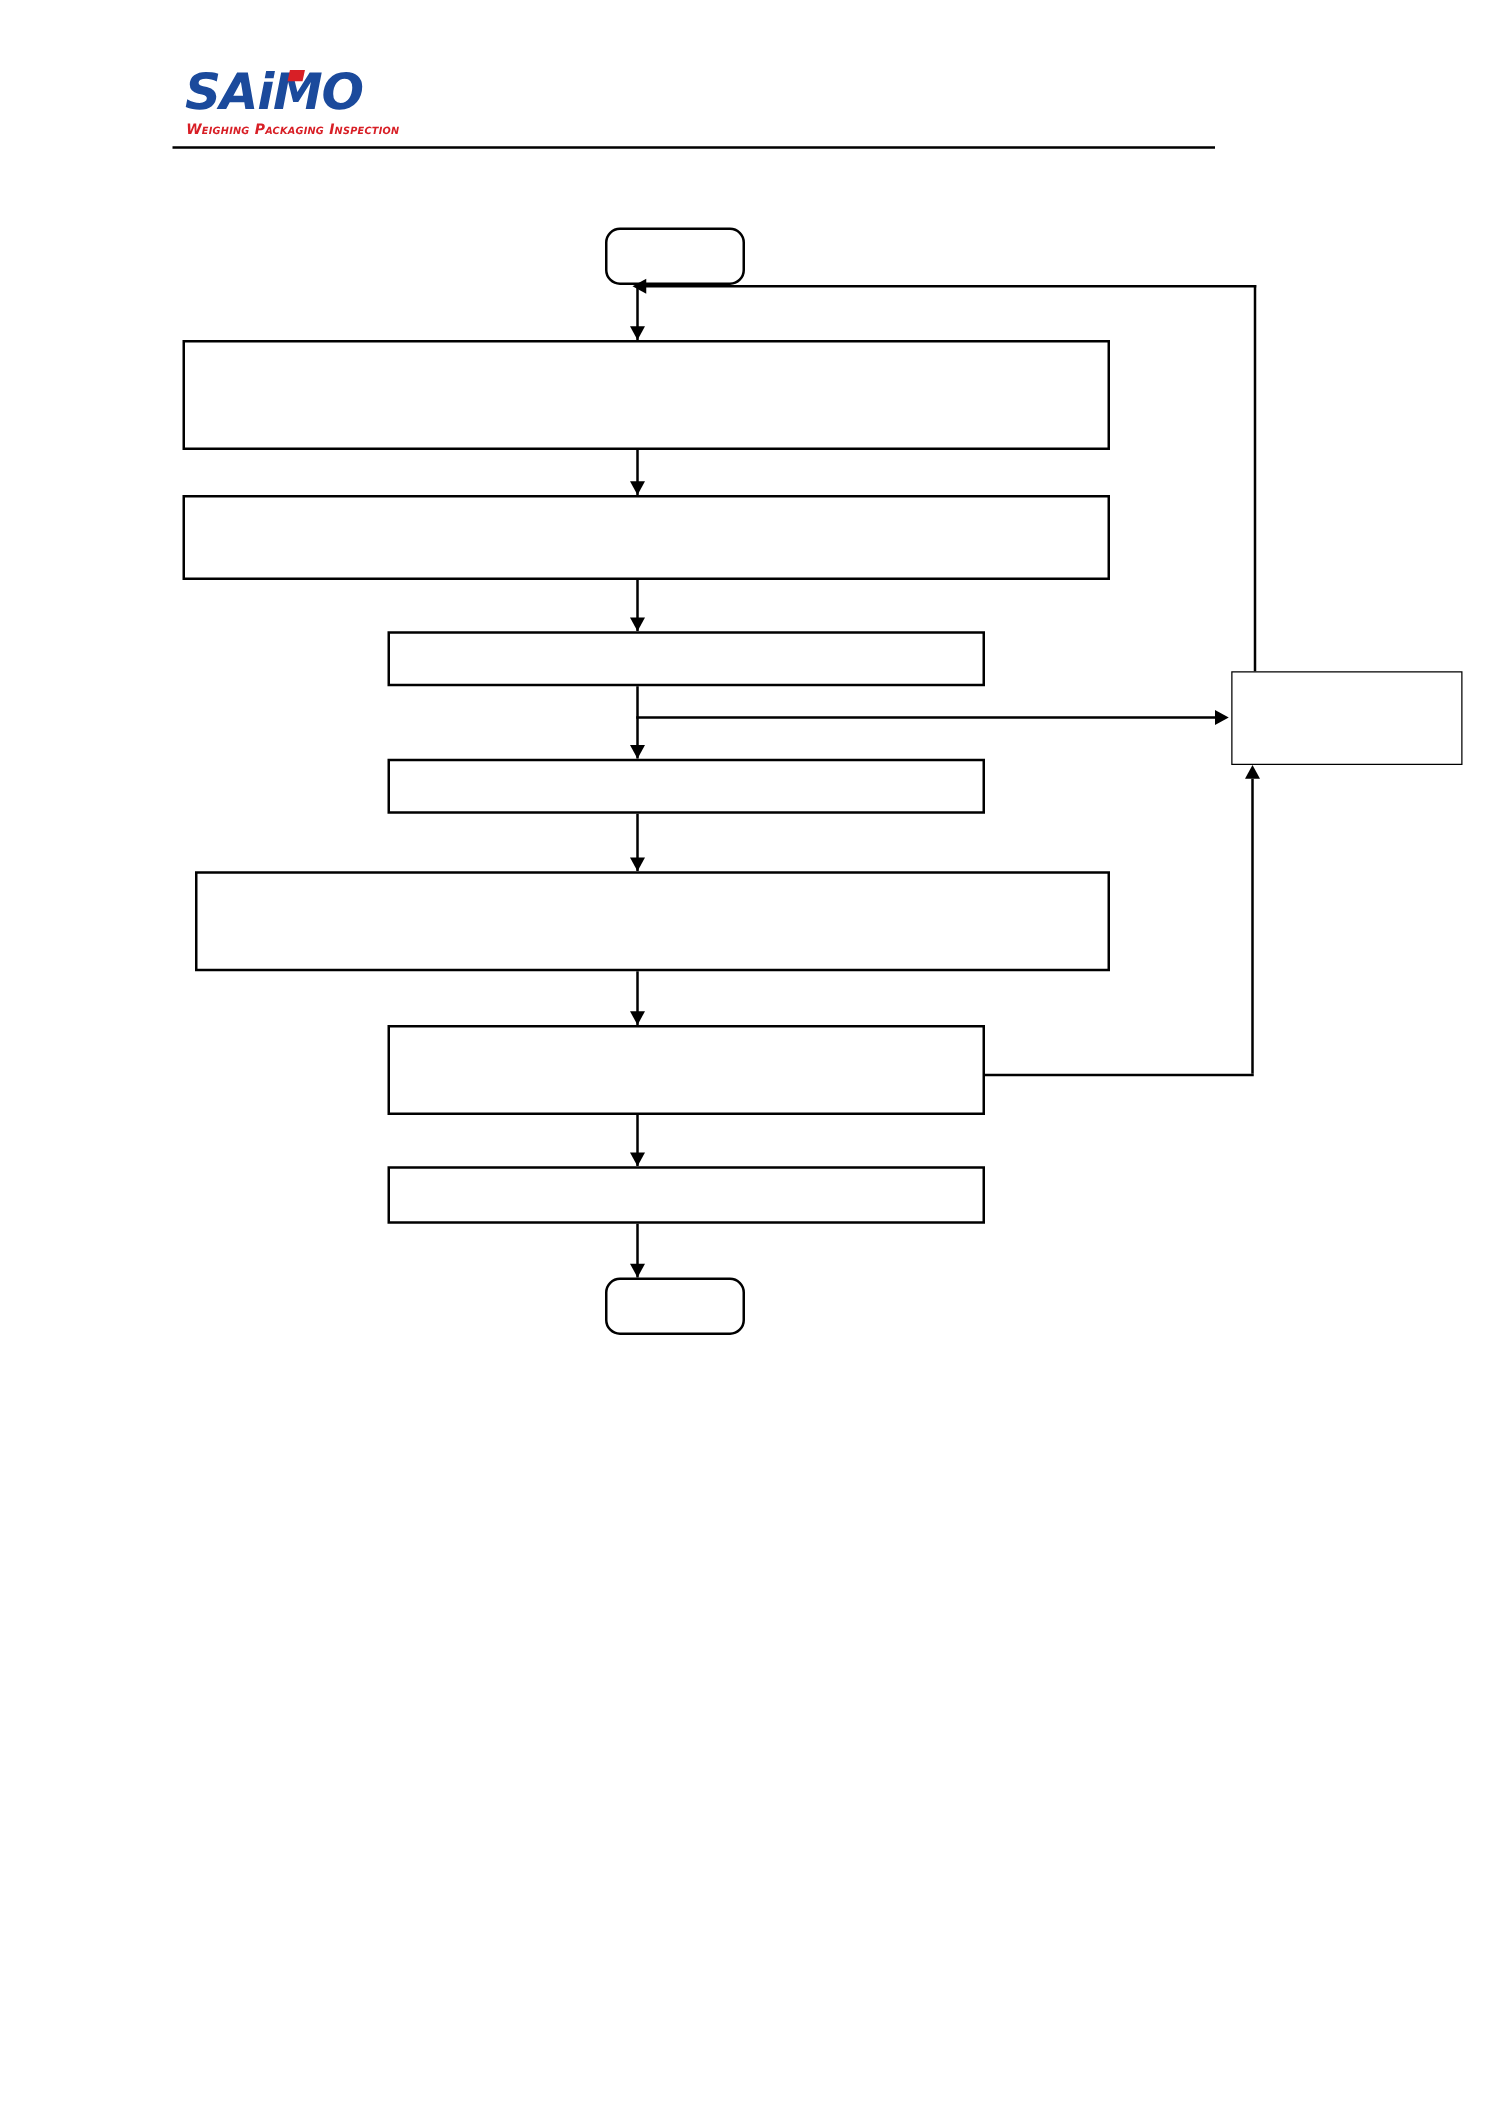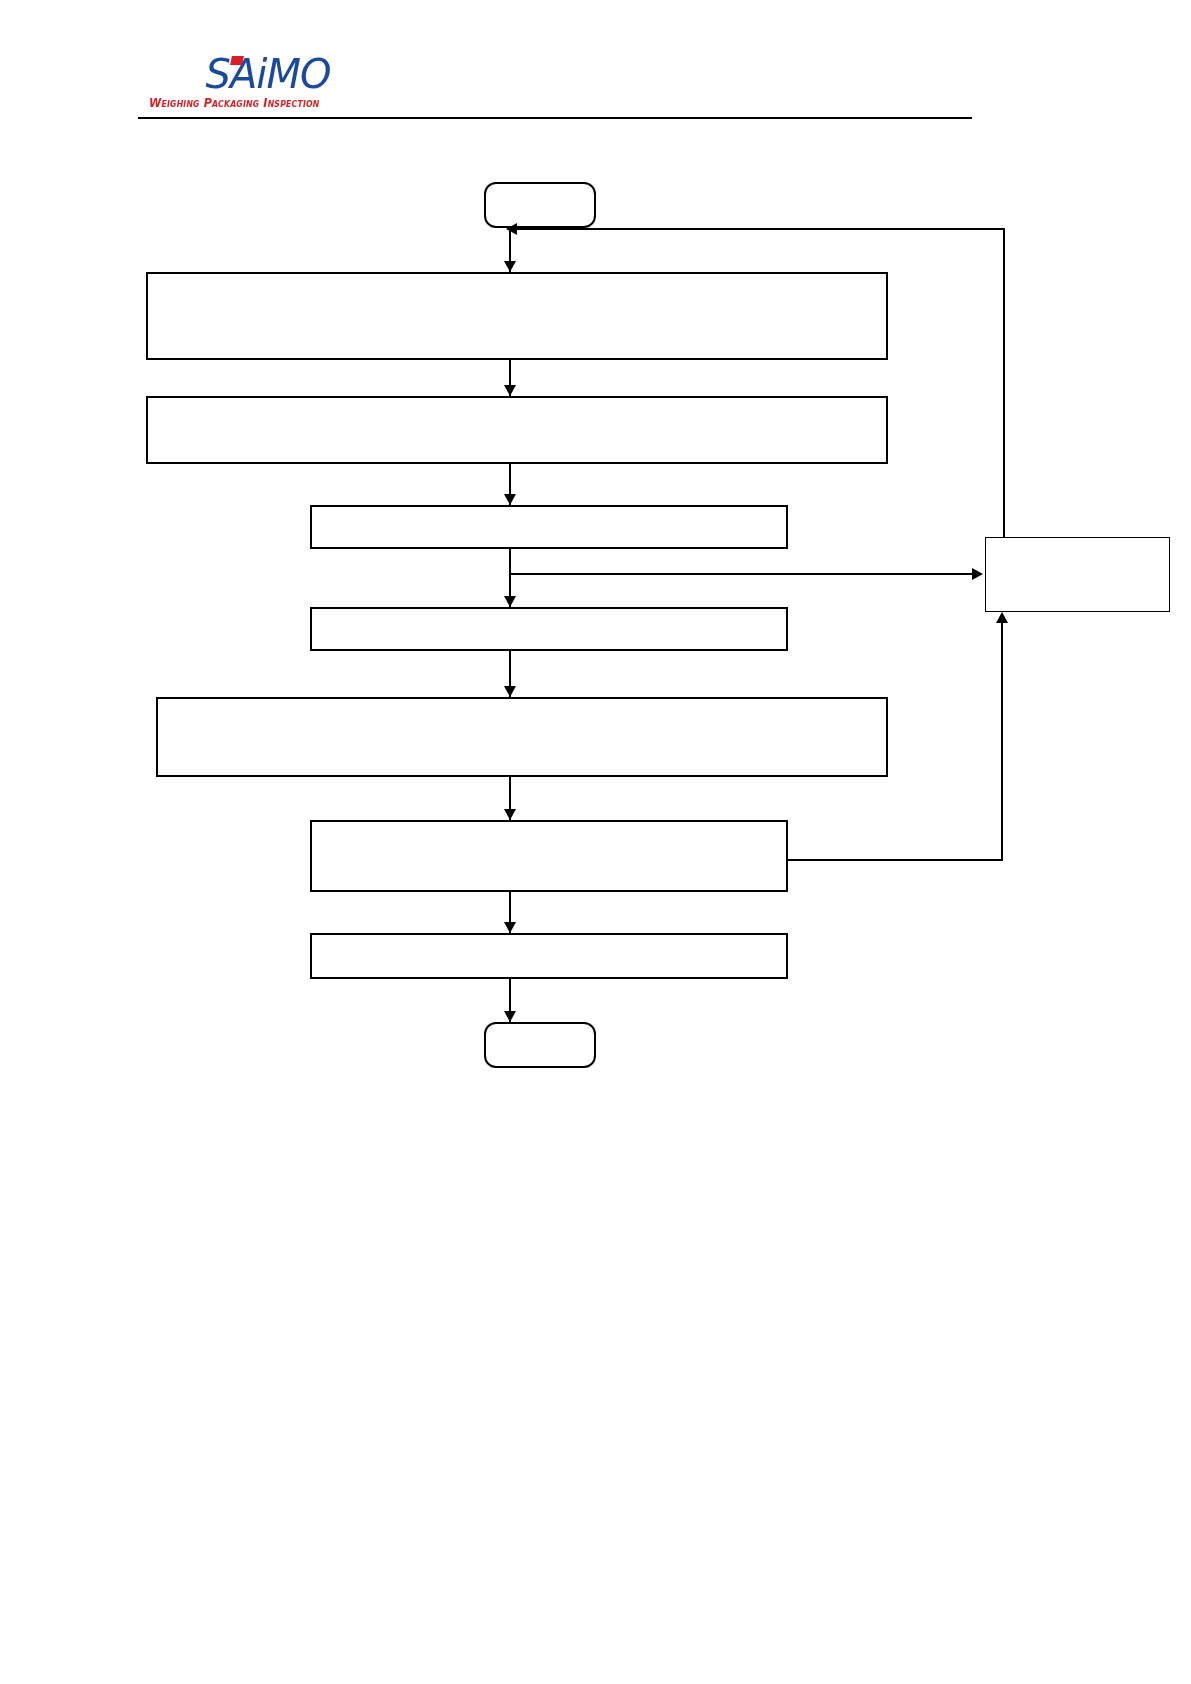--- a/index.html
+++ b/index.html
@@ -6,25 +6,24 @@
   body{width:1191px;height:1684px;font-family:"Liberation Sans",sans-serif;position:relative;overflow:hidden;}
 
   #page{position:absolute;left:0;top:0;width:1191px;height:1684px;background:#ffffff;}
 
   
   .header{position:absolute;left:0;top:0;width:1191px;height:130px;}
   .logo-wrap{position:absolute;left:148px;top:52px;width:240px;height:62px;}
   .logo-mark{position:relative;width:240px;height:44px;}
   .logo-text{
     font-family:"DejaVu Sans",sans-serif;
-    font-weight:normal;font-style:italic;
+    font-weight:bold;font-style:italic;
     font-size:40px;letter-spacing:-1px;
     color:#1b4a9c;line-height:44px;
     white-space:nowrap;
-    text-align:center;
   }
   .logo-dot{
     position:absolute;left:83px;top:4px;
     width:12px;height:9px;background:#d81f26;
     transform:skewX(-12deg);
   }
   .logo-tag{
     position:absolute;left:1px;top:44px;
     font-family:"DejaVu Sans",sans-serif;
     font-weight:bold;font-style:italic;

